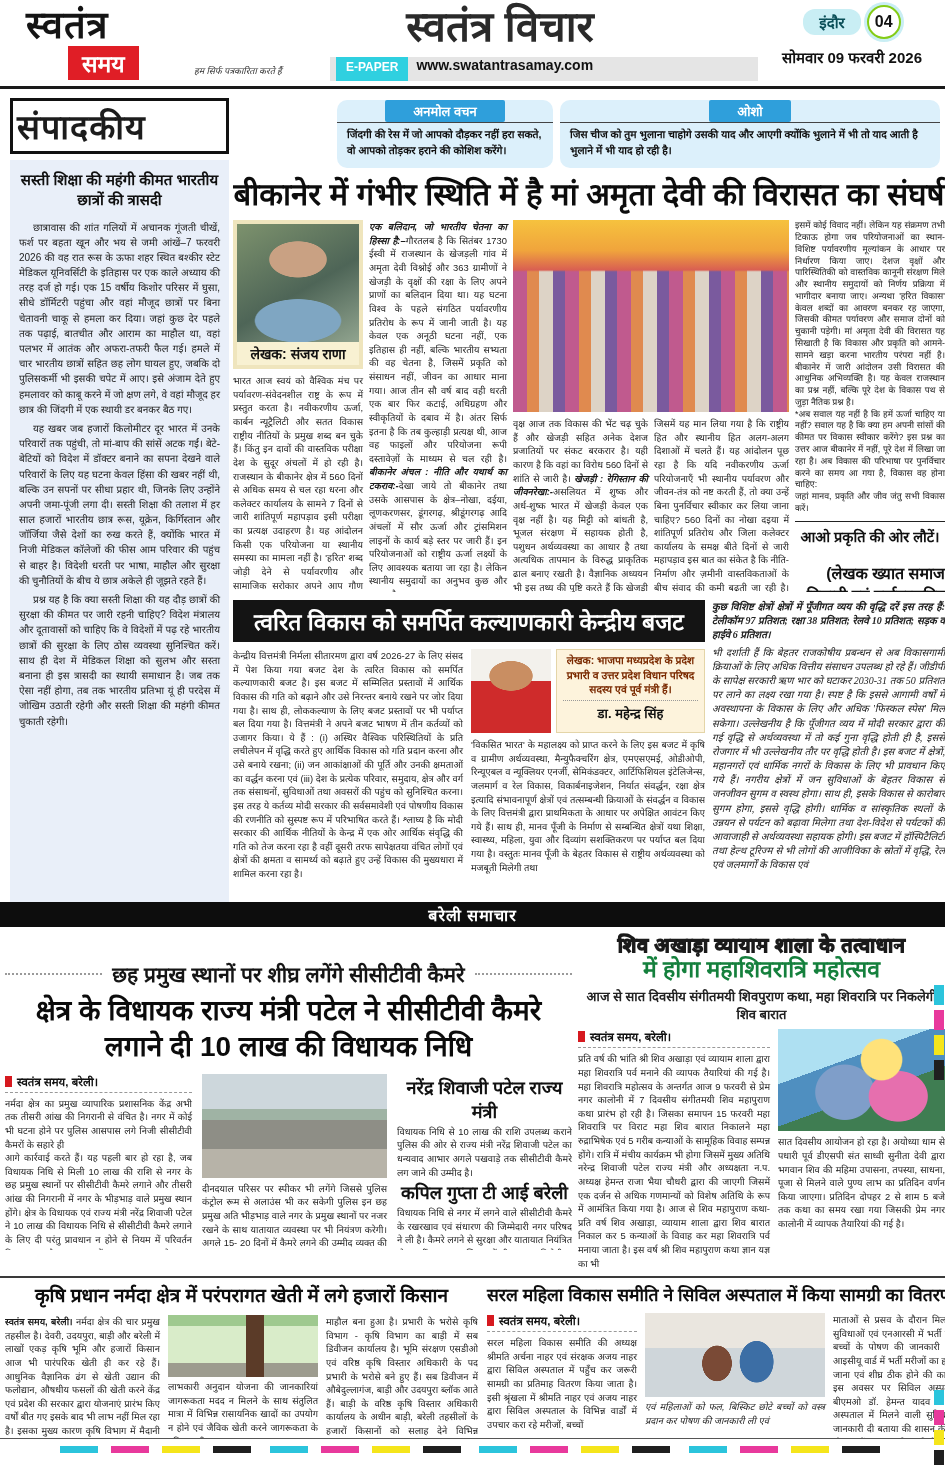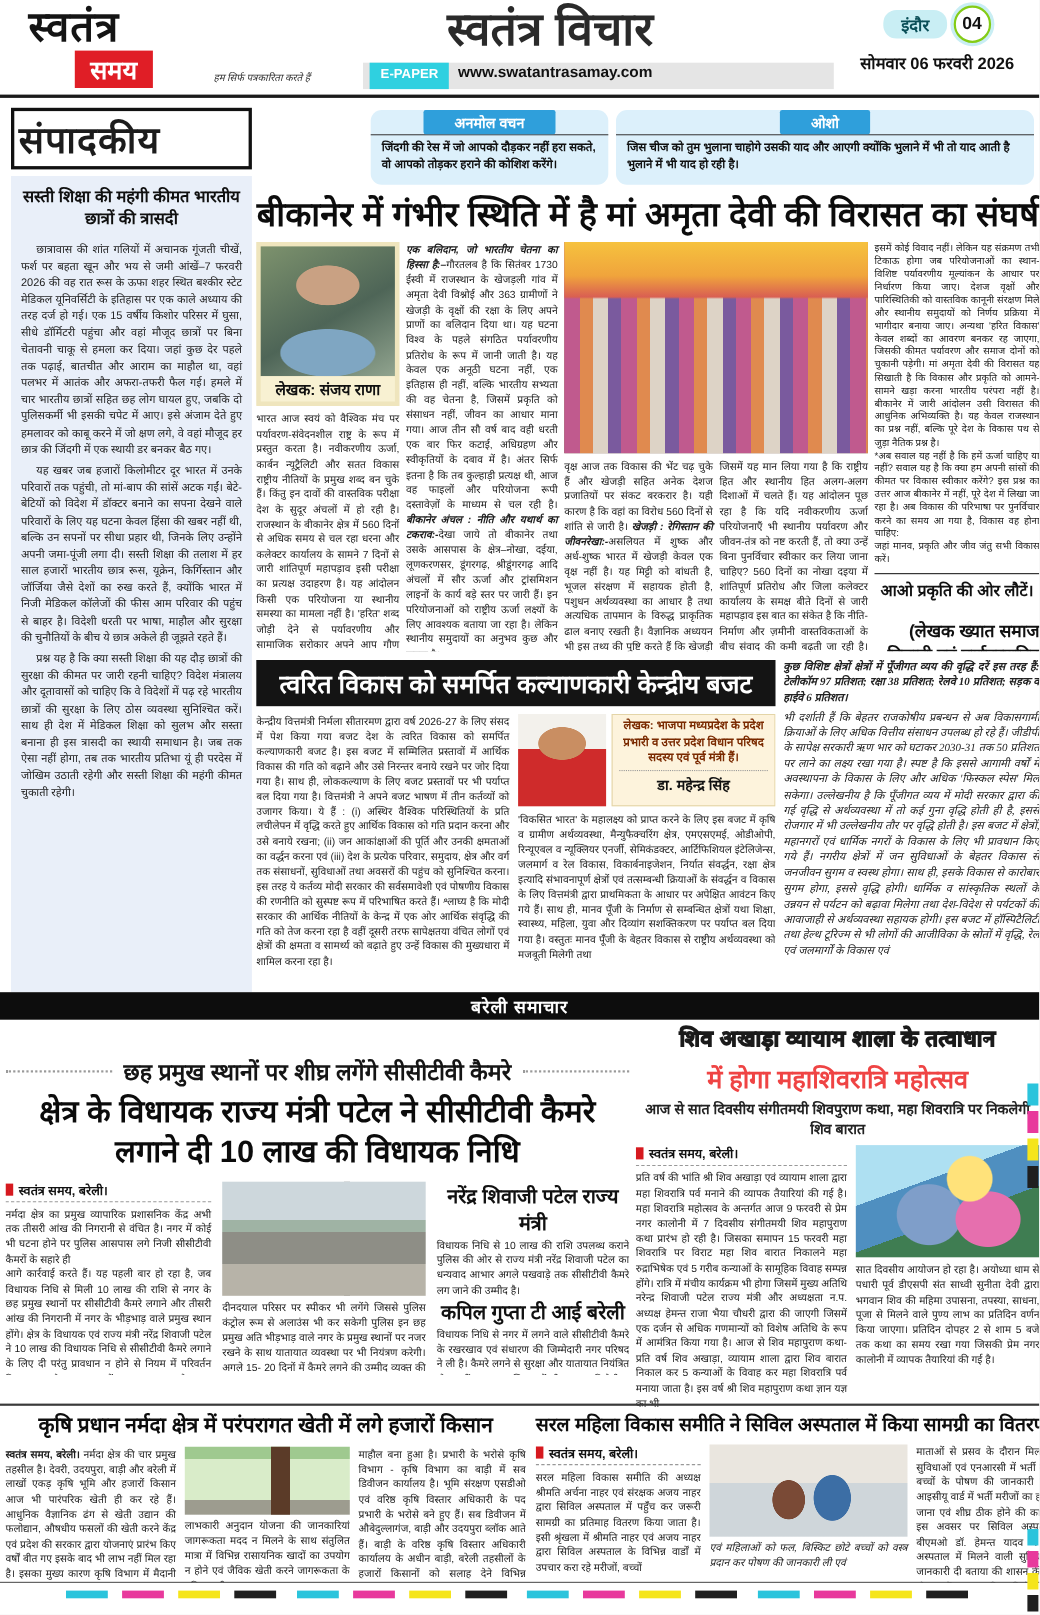--- a/index.html
+++ b/index.html
@@ -102,21 +102,21 @@
   .byline-bullet{width:7px;height:11px;background:#d6191f;flex:none;}
   .street-photo{height:104px;margin-bottom:4px;background:
       linear-gradient(180deg,#cdd7dc 0 34%,#9fb3a4 34% 44%,#8e8e86 44% 72%,#b7b3a8 72%),
       linear-gradient(90deg,rgba(0,0,0,0) 0 60%,rgba(60,60,60,.55) 60% 63%,rgba(0,0,0,0) 63%);}
   .subhead{font-size:18px;font-weight:900;text-align:center;color:#111;margin:1px 0 2px;}
   .sign{font-size:9.4px;font-weight:800;text-align:right;margin:2px 0 3px;}
   
   .shiv{position:absolute;left:578px;top:934px;width:367px;}
   .shiv-h1{text-align:center;font-size:20px;font-weight:900;color:#fff;
            -webkit-text-stroke:1.1px #1a1a1a;letter-spacing:.5px;line-height:1.15;}
-  .shiv-h2{text-align:center;font-size:23px;font-weight:900;color:#ef4444;line-height:1.1;margin-top:12px;}
+  .shiv-h2{text-align:center;font-size:23px;font-weight:900;color:#15803d;line-height:1.1;}
   .shiv-sub{text-align:center;font-size:13px;font-weight:700;color:#222;margin-top:5px;}
   .shiv-body{display:flex;gap:8px;margin-top:6px;height:238px;overflow:hidden;}
   .scol1{width:192px;flex:none;}
   .scol2{width:167px;flex:none;}
   .deity-photo{height:102px;margin-bottom:4px;background:
       radial-gradient(circle at 62% 30%,#ffe27a 0 16%,rgba(0,0,0,0) 17%),
       radial-gradient(ellipse 30% 42% at 72% 66%,#e66fae 0 58%,rgba(0,0,0,0) 60%),
       radial-gradient(ellipse 30% 46% at 40% 62%,#7f9ec9 0 58%,rgba(0,0,0,0) 60%),
       linear-gradient(160deg,#aee0f2 0 34%,#4f8fc0 34% 60%,#3f7d52 60%);}
   
@@ -165,21 +165,21 @@
   <div class="center-title">स्वतंत्र विचार</div>
   <div class="epaper-bar">
     <span class="epaper-badge">E-PAPER</span>
     <span class="website">www.swatantrasamay.com</span>
   </div>
   <div class="right-block">
     <div class="city-row">
       <span class="city-pill">इंदौर</span>
       <span class="page-circle">04</span>
     </div>
-    <div class="date-line">सोमवार 06 फरवरी 2026</div>
+    <div class="date-line">सोमवार 09 फरवरी 2026</div>
   </div>
   <div class="header-rule"></div>
 
   <div class="editorial">
     <div class="ed-label-box">संपादकीय</div>
     <div class="ed-body-box">
       <div class="ed-title">सस्ती शिक्षा की महंगी कीमत भारतीय छात्रों की त्रासदी</div>
       <p class="ed-p">छात्रावास की शांत गलियों में अचानक गूंजती चीखें, फर्श पर बहता खून और भय से जमी आंखें–7 फरवरी 2026 की वह रात रूस के ऊफा शहर स्थित बश्कीर स्टेट मेडिकल यूनिवर्सिटी के इतिहास पर एक काले अध्याय की तरह दर्ज हो गई। एक 15 वर्षीय किशोर परिसर में घुसा, सीधे डॉर्मिटरी पहुंचा और वहां मौजूद छात्रों पर बिना चेतावनी चाकू से हमला कर दिया। जहां कुछ देर पहले तक पढ़ाई, बातचीत और आराम का माहौल था, वहां पलभर में आतंक और अफरा-तफरी फैल गई। हमले में चार भारतीय छात्रों सहित छह लोग घायल हुए, जबकि दो पुलिसकर्मी भी इसकी चपेट में आए। इसे अंजाम देते हुए हमलावर को काबू करने में जो क्षण लगे, वे वहां मौजूद हर छात्र की जिंदगी में एक स्थायी डर बनकर बैठ गए।</p>
       <p class="ed-p">यह खबर जब हजारों किलोमीटर दूर भारत में उनके परिवारों तक पहुंची, तो मां-बाप की सांसें अटक गईं। बेटे-बेटियों को विदेश में डॉक्टर बनाने का सपना देखने वाले परिवारों के लिए यह घटना केवल हिंसा की खबर नहीं थी, बल्कि उन सपनों पर सीधा प्रहार थी, जिनके लिए उन्होंने अपनी जमा-पूंजी लगा दी। सस्ती शिक्षा की तलाश में हर साल हजारों भारतीय छात्र रूस, यूक्रेन, किर्गिस्तान और जॉर्जिया जैसे देशों का रुख करते हैं, क्योंकि भारत में निजी मेडिकल कॉलेजों की फीस आम परिवार की पहुंच से बाहर है। विदेशी धरती पर भाषा, माहौल और सुरक्षा की चुनौतियों के बीच ये छात्र अकेले ही जूझते रहते हैं।</p>
       <p class="ed-p">प्रश्न यह है कि क्या सस्ती शिक्षा की यह दौड़ छात्रों की सुरक्षा की कीमत पर जारी रहनी चाहिए? विदेश मंत्रालय और दूतावासों को चाहिए कि वे विदेशों में पढ़ रहे भारतीय छात्रों की सुरक्षा के लिए ठोस व्यवस्था सुनिश्चित करें। साथ ही देश में मेडिकल शिक्षा को सुलभ और सस्ता बनाना ही इस त्रासदी का स्थायी समाधान है। जब तक ऐसा नहीं होगा, तब तक भारतीय प्रतिभा यूं ही परदेस में जोखिम उठाती रहेगी और सस्ती शिक्षा की महंगी कीमत चुकाती रहेगी।</p>

